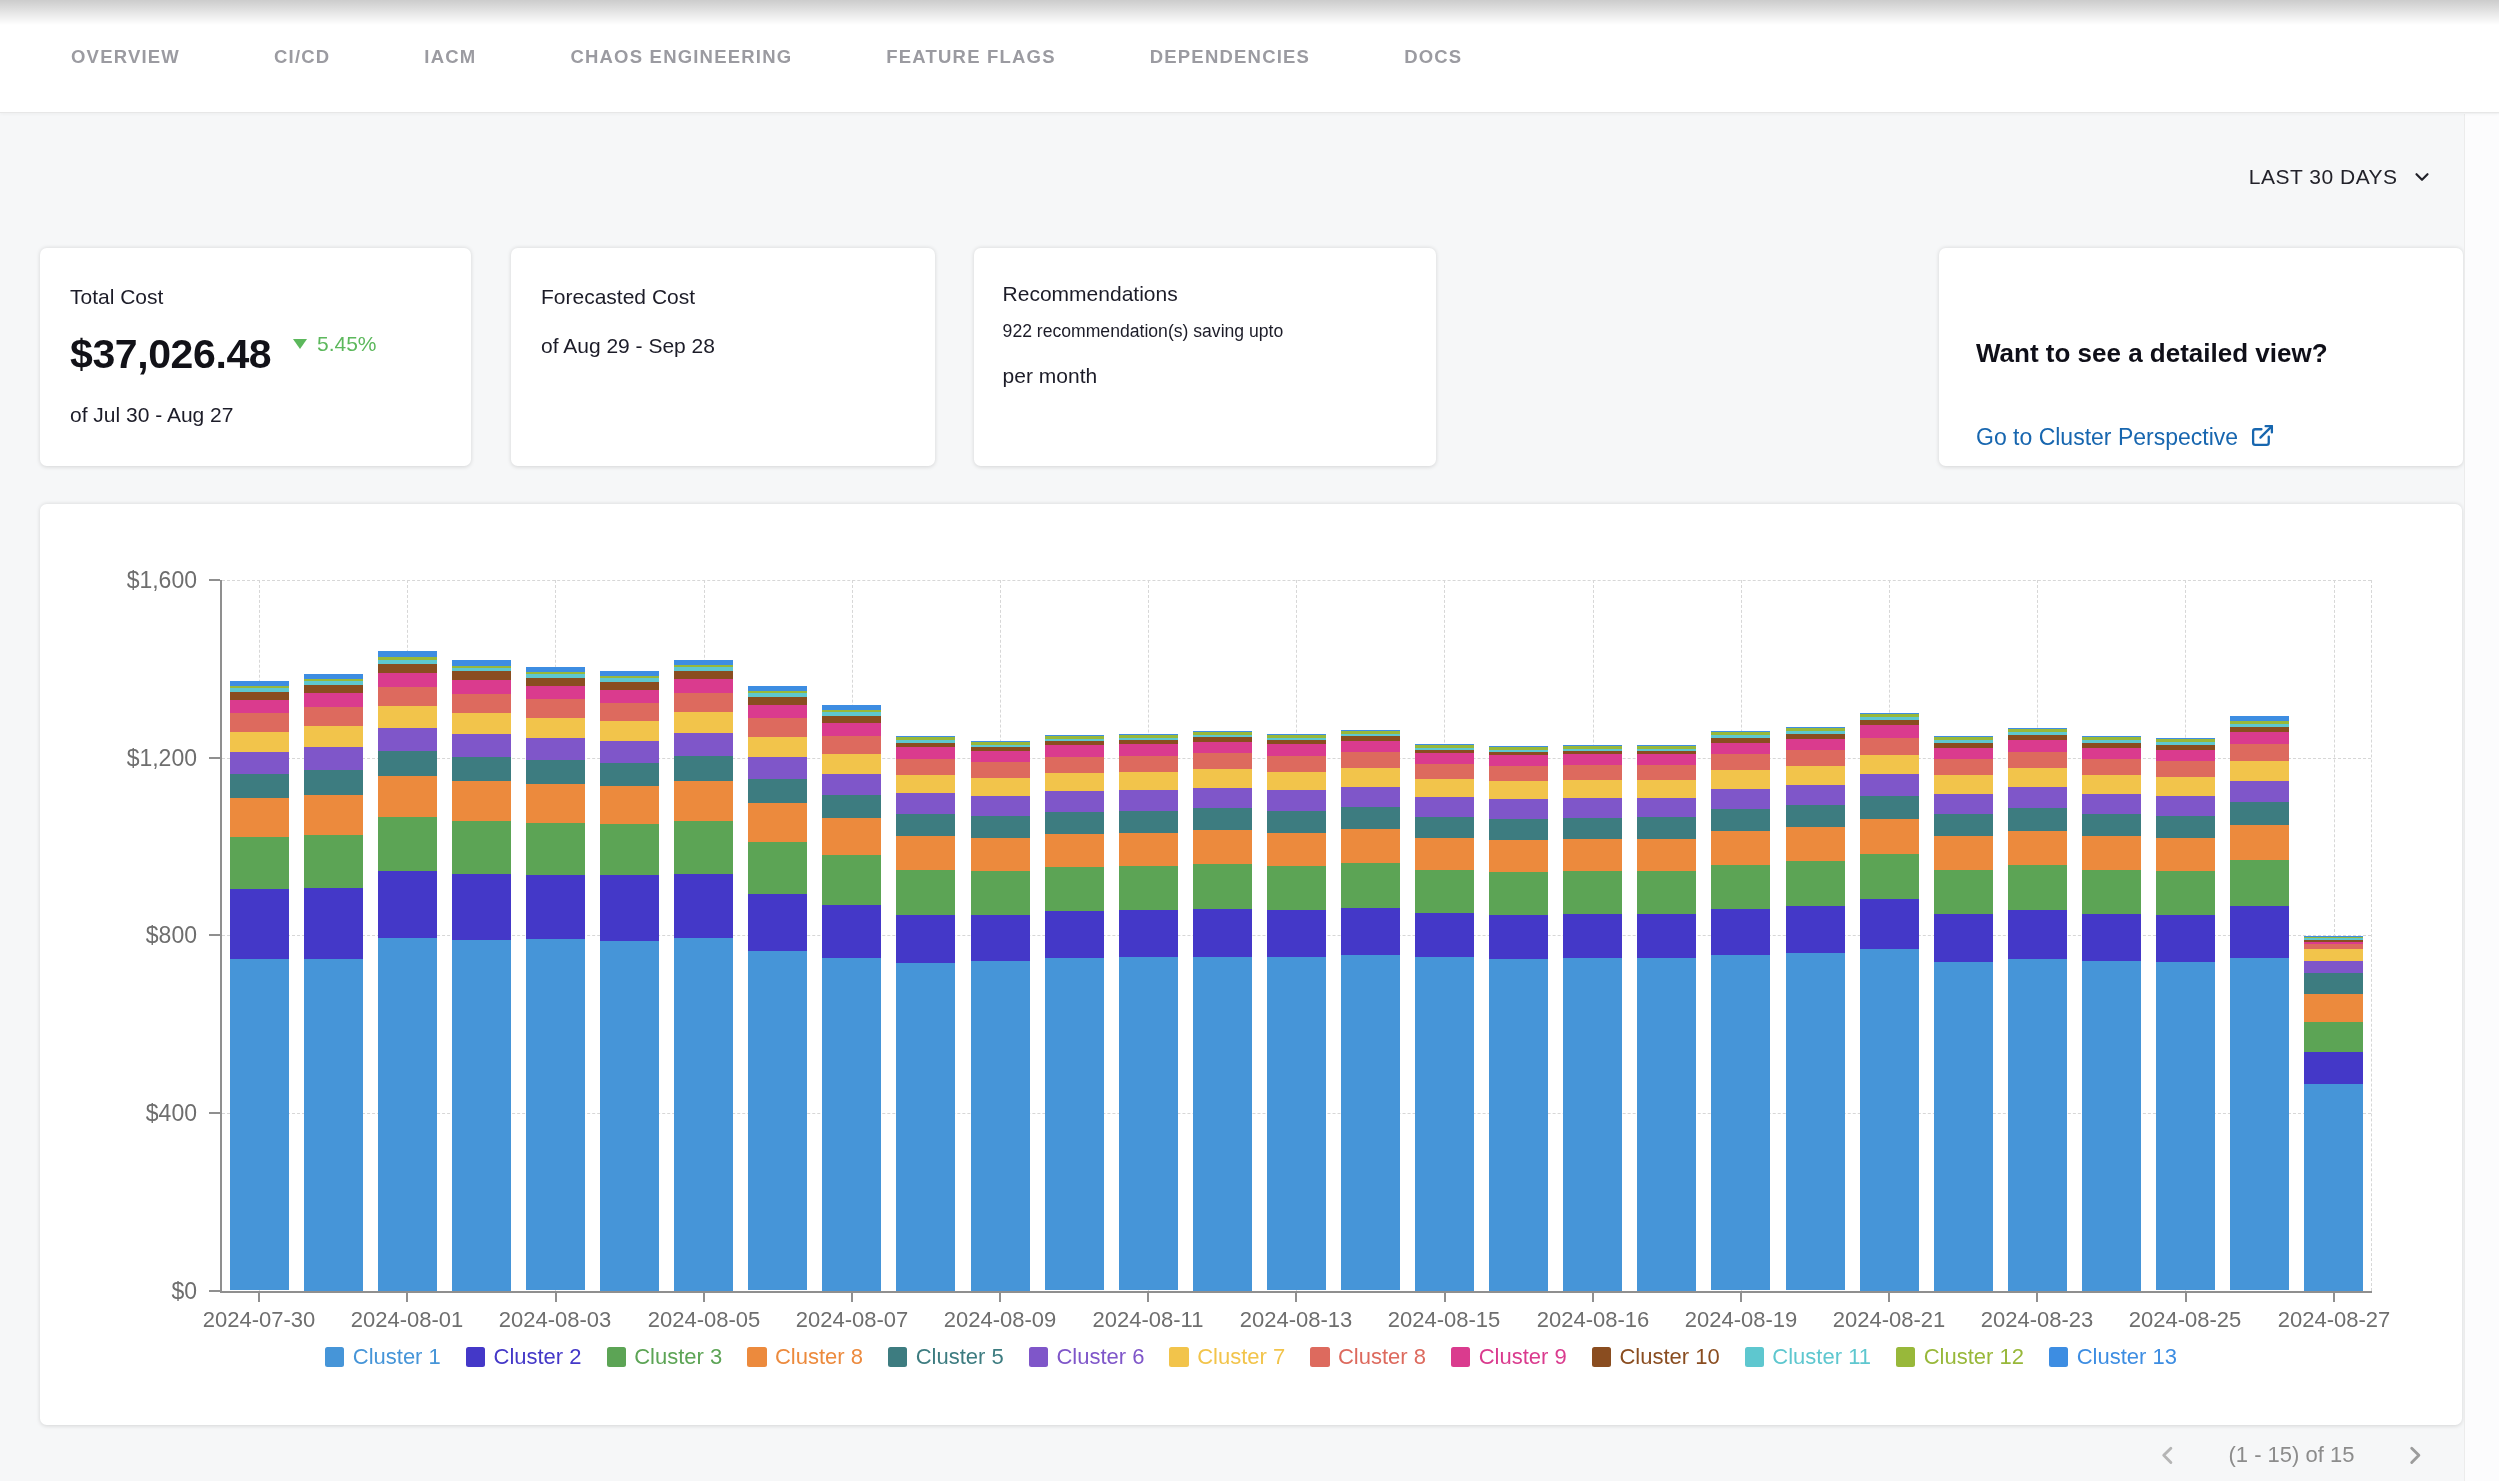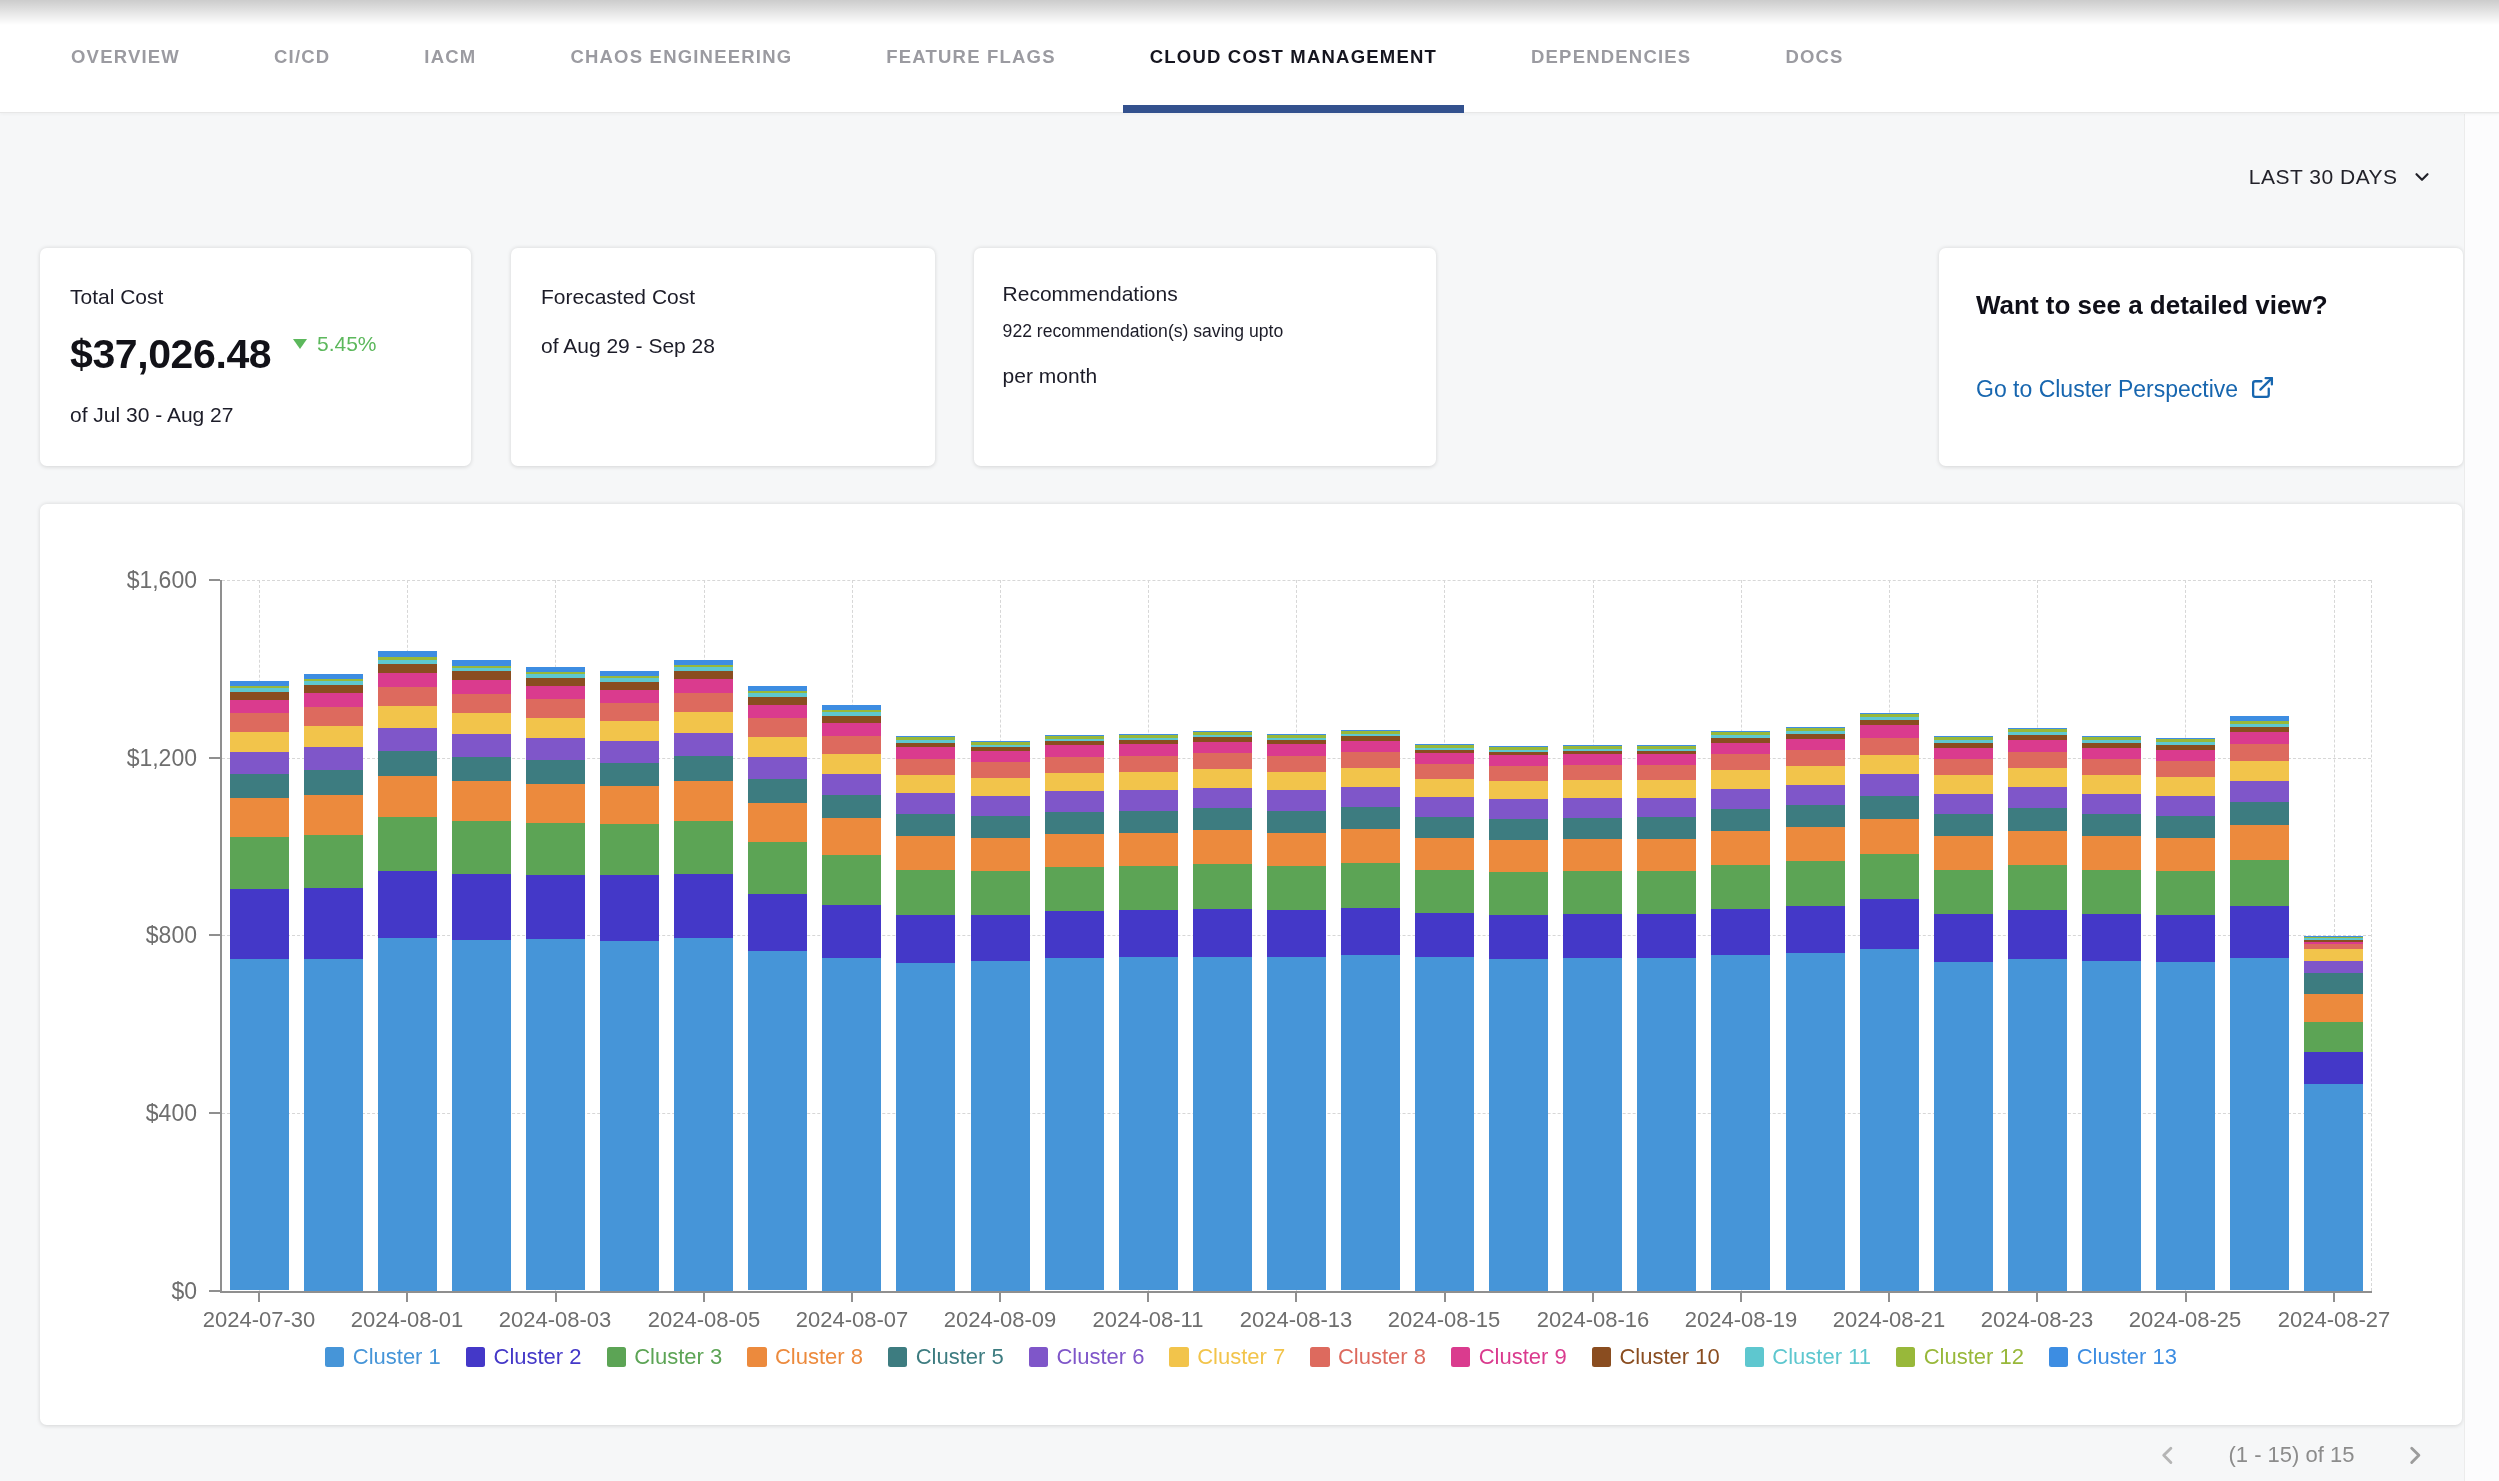--- a/index.html
+++ b/index.html
@@ -34,21 +34,21 @@
   .card-title { font-size:21px; color:#1c1c28; }
   .card-value { font-size:41px; font-weight:700; color:#121218; margin-top:22px; letter-spacing:-0.4px; }
   .card-period { font-size:21px; color:#1c1c28; margin-top:25px; }
   .value-row { display:flex; align-items:center; gap:10px; }
   .down-triangle { width:0; height:0; border-left:7.6px solid transparent; border-right:7.6px solid transparent;
     border-top:10px solid #5cb85c; display:inline-block; margin-left:11.8px; }
   .pct-change { font-size:21px; color:#5cb85c; }
   .card-sub { font-size:17.6px; color:#1c1c28; margin-top:15px; }
   .card-3 .card-value { font-size:34px; margin-top:17px; }
   .card-3 .card-period { margin-top:22px; }
-  .card-4 .detail-title { font-size:26px; font-weight:700; color:#0f0f18; }
+  .card-4 .detail-title { font-size:26px; font-weight:700; color:#0f0f18;margin-top:48px; }
   .link-row { display:flex; align-items:center; gap:11.8px; margin-top:54px; cursor:pointer; }
   .link-text { font-size:23px; color:#1766af; }
 
   
   .chart-card { position:absolute; left:40px; top:504px; width:2422px; height:921px;
     background:#ffffff; border-radius:6.7px; box-shadow:0 0.8px 4.2px rgba(0,0,0,0.14); }
   .plot { position:absolute; left:182px; top:76px; width:2149px; height:711px; }
   .gridline-h { position:absolute; left:0; width:100%; height:0; border-top:1.7px dashed #d7d7d7; }
   .gridline-v { position:absolute; top:0; height:711px; width:0; border-left:1.7px dashed #d7d7d7; }
   .axis-y { position:absolute; left:-1.7px; top:0; width:1.7px; height:712px; background:#8f8f8f; }
@@ -80,21 +80,20 @@
 
 <div class="top-shadow"></div>
 
 <header class="tabbar">
   <nav class="tabs">
       <div class="tab">OVERVIEW</div>
       <div class="tab">CI/CD</div>
       <div class="tab">IACM</div>
       <div class="tab">CHAOS ENGINEERING</div>
       <div class="tab">FEATURE FLAGS</div>
-      <div class="tab active">CLOUD COST MANAGEMENT</div>
       <div class="tab">DEPENDENCIES</div>
       <div class="tab">DOCS</div>
     </nav>
 </header>
 
 <div class="range-select">
   <span>LAST 30 DAYS</span>
   <span>
     <svg width="22" height="22" viewBox="0 0 24 24" fill="none" stroke="#22222a" stroke-width="2.4" stroke-linecap="round" stroke-linejoin="round">
         <polyline points="6 9 12 15 18 9"></polyline>

